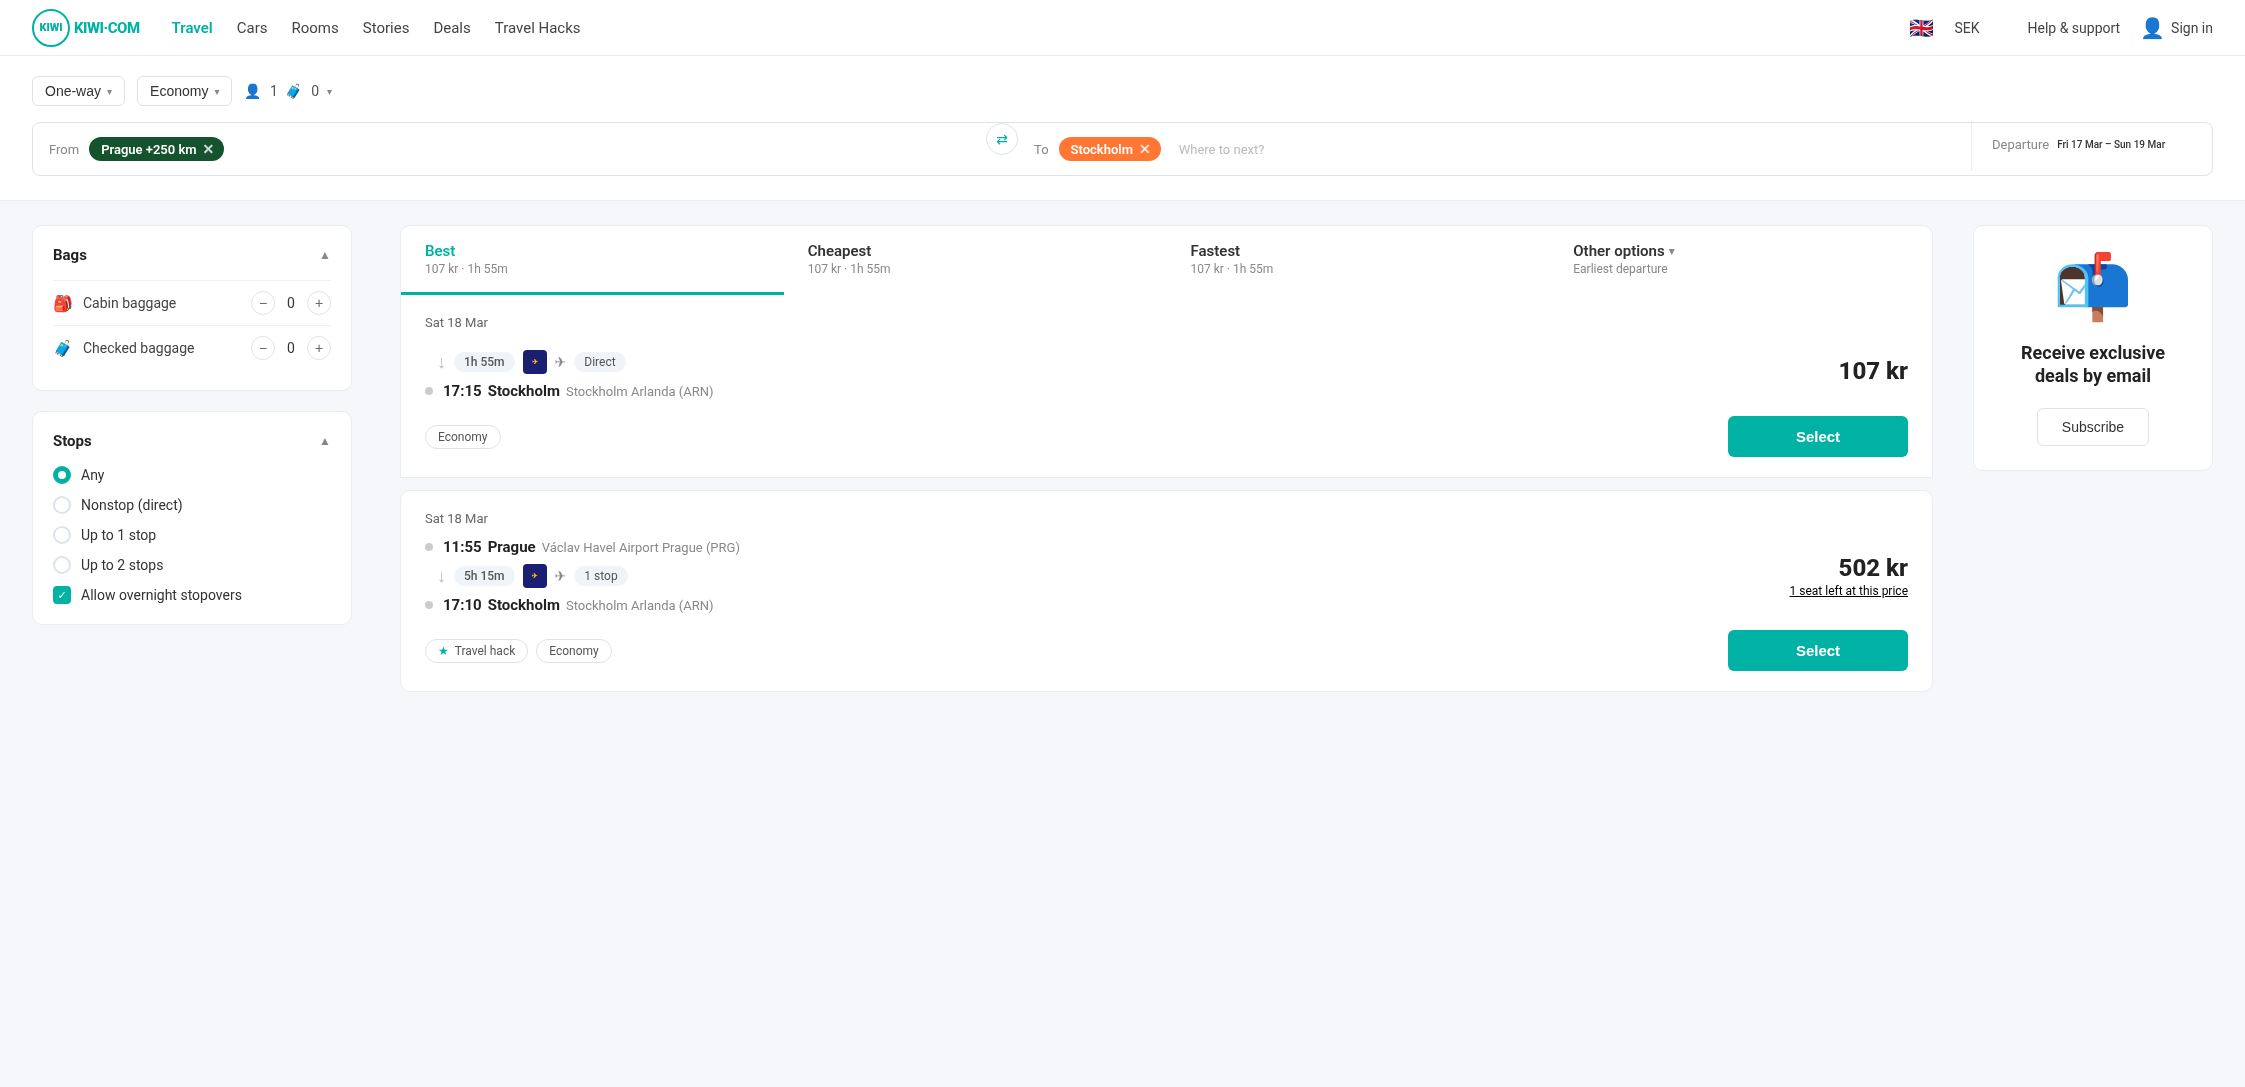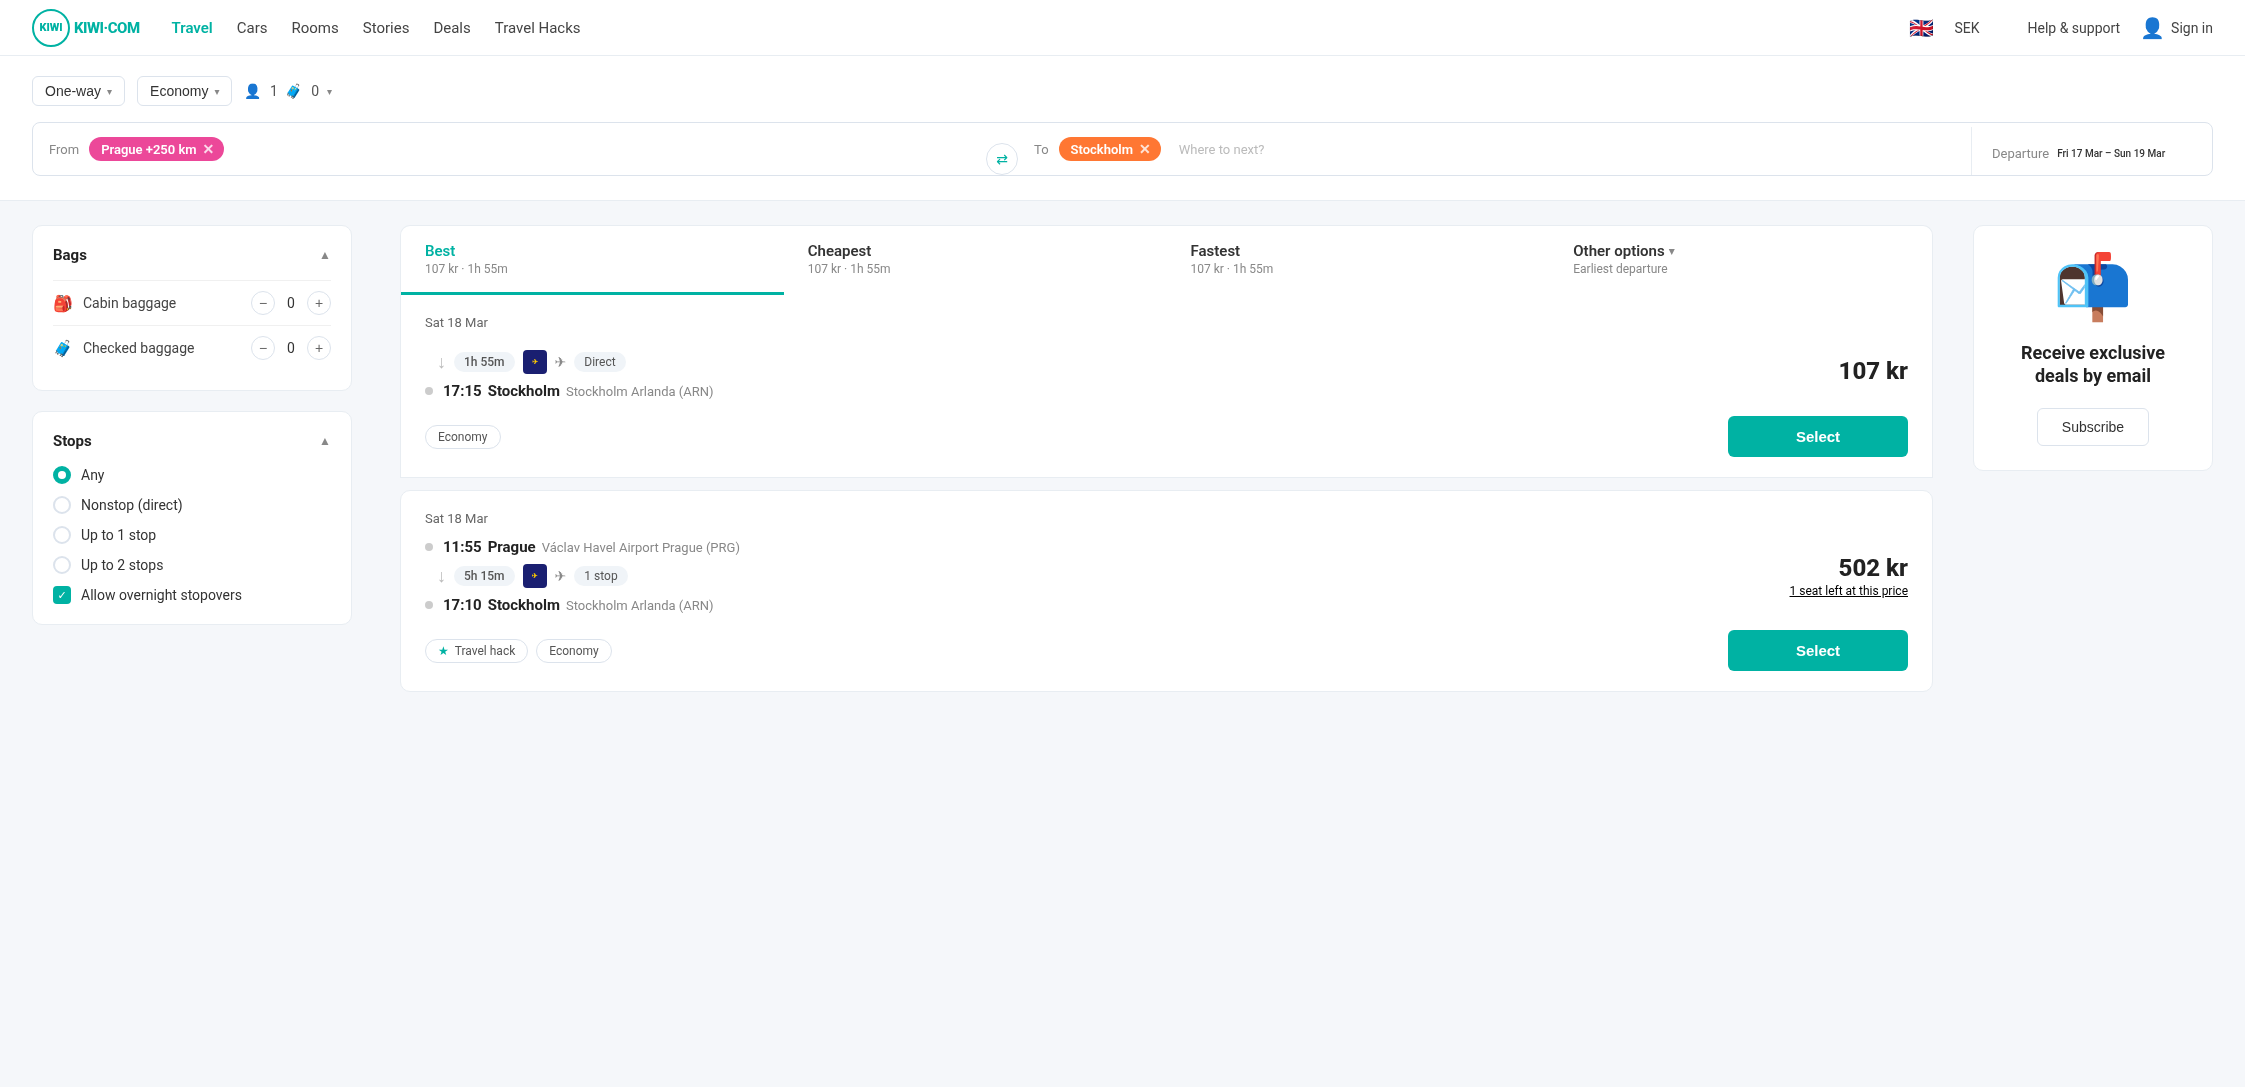--- a/index.html
+++ b/index.html
@@ -37,29 +37,29 @@
     }
     .search-controls { display: flex; align-items: center; gap: 12px; margin-bottom: 16px; }
     .dropdown-btn {
       display: flex; align-items: center; gap: 6px; border: 1px solid #dce3ec; border-radius: 6px;
       padding: 6px 12px; cursor: pointer; background: #fff; font-size: 14px; color: #333;
     }
     .chevron { font-size: 10px; color: #888; }
     .pax-info { display: flex; align-items: center; gap: 8px; color: #555; font-size: 14px; }
 
     .search-row {
-      display: flex; align-items: flex-end; gap: 0; border: 1px solid #dce3ec; border-radius: 8px;
+      display: flex; align-items: flex-start; gap: 0; border: 1px solid #dce3ec; border-radius: 8px;
       background: #fff; overflow: hidden;
     }
     .search-field {
       display: flex; align-items: center; padding: 14px 16px; flex: 1; gap: 10px; min-width: 0;
     }
     .field-label { color: #888; font-size: 13px; white-space: nowrap; }
     .field-tag {
-      display: flex; align-items: center; gap: 6px; background: #ec4899; color: #fff;
+      display: flex; align-items: center; gap: 6px; background: #14532d; color: #fff;
       border-radius: 20px; padding: 4px 10px 4px 12px; font-size: 13px; font-weight: 600;
     }
     .field-tag.orange { background: #ff7733; }
     .field-tag-close { cursor: pointer; opacity: 0.8; font-size: 14px; }
     .swap-btn {
       border: 1px solid #dce3ec; border-radius: 50%; width: 32px; height: 32px;
       display: flex; align-items: center; justify-content: center; cursor: pointer;
       background: #fff; color: #00b2a3; font-size: 14px; flex-shrink: 0;
     }
     .search-divider { width: 1px; background: #e8edf2; height: 48px; }

